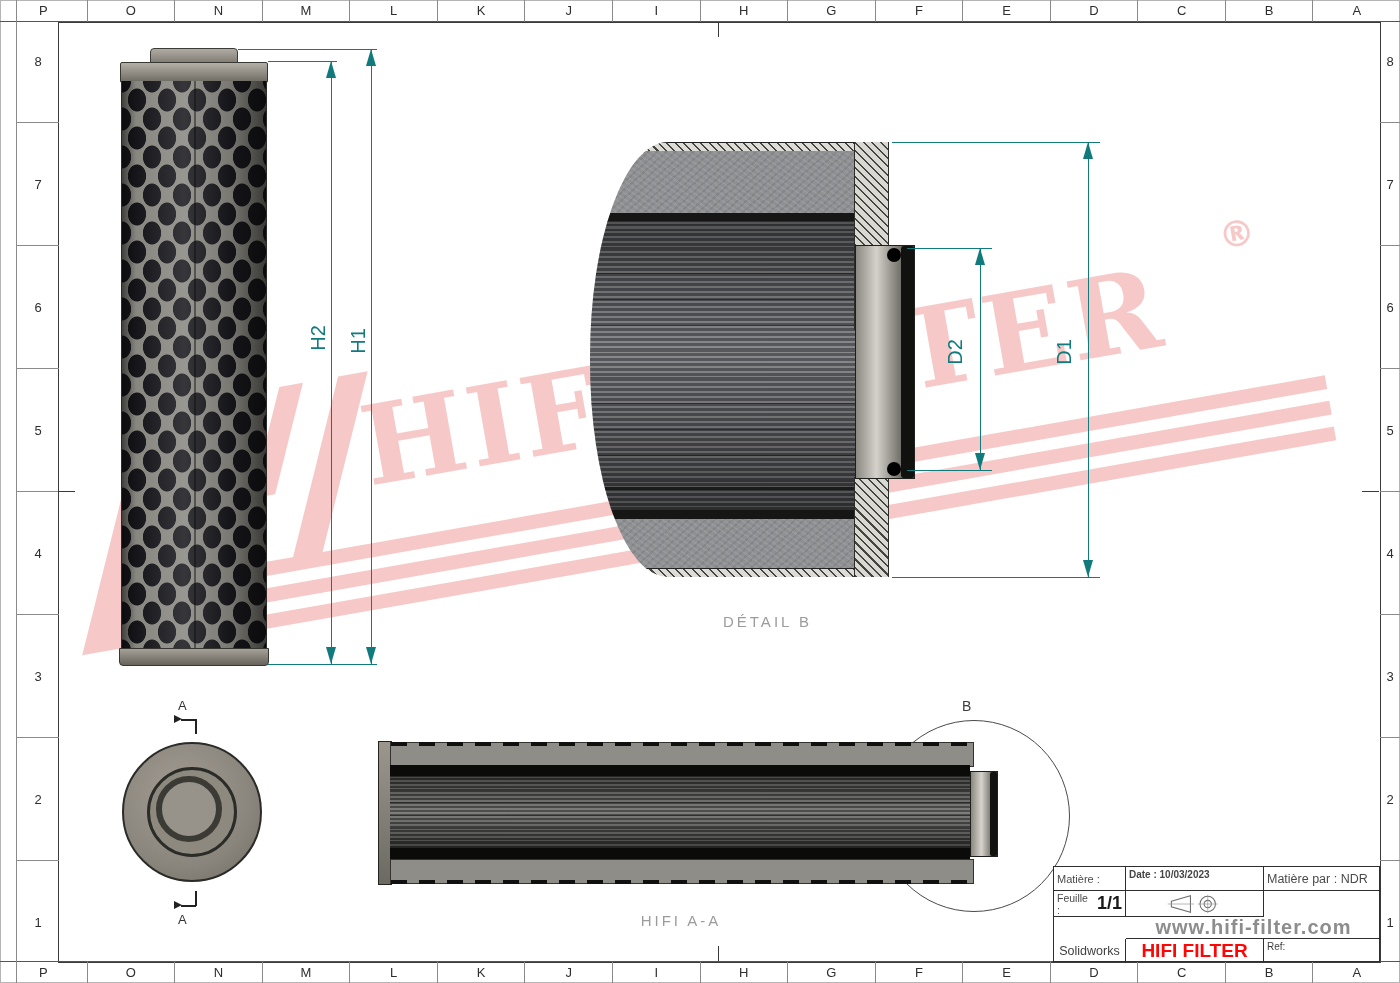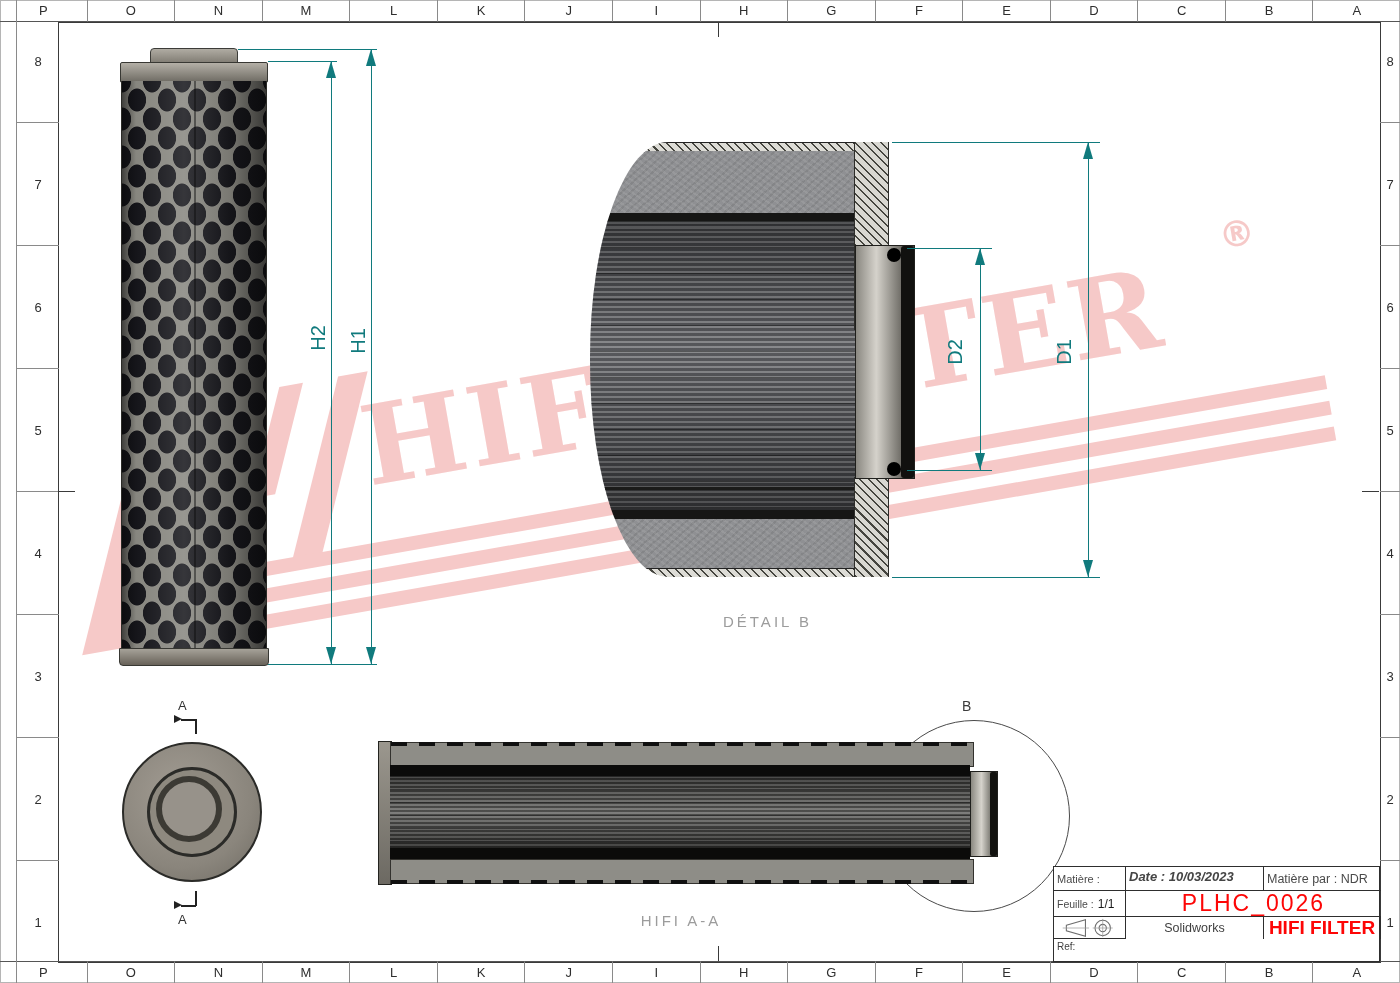--- a/index.html
+++ b/index.html
@@ -139,24 +139,24 @@
   .dv-oring.t{top:2px;} .dv-oring.b{bottom:2px;}
 
   
   .tblock{position:absolute;left:1053px;top:866px;width:327px;height:96px;background:#fff;z-index:12;
           border:1.3px solid #2e2e2e;display:grid;grid-template-columns:72px 138px 117px;
           grid-template-rows:24px 26px 22px 24px;box-sizing:border-box;}
   .tb{border-right:1px solid #2e2e2e;border-bottom:1px solid #2e2e2e;overflow:hidden;
       display:flex;align-items:center;box-sizing:border-box;padding:0 3px;}
   .tb.noR{border-right:none;} .tb.noB{border-bottom:none;}
   .tb-matiere{font-size:11px;color:#4a4a4a;}
-  .tb-date{font-size:13px;font-weight:bold;color:#454545;align-items:flex-start;padding-top:2px;font-style:italic;}
+  .tb-date{font-size:10px;font-weight:bold;color:#454545;align-items:flex-start;padding-top:2px;}
   .tb-dessine{font-size:12.5px;color:#4a4a4a;}
   .tb-feuille{font-size:10.5px;color:#4a4a4a;gap:4px;}
-  .tb-feuille b{font-size:12px;color:#1a1a1a;font-weight:normal;}
+  .tb-feuille b{font-size:18px;color:#1a1a1a;font-weight:bold;}
   .tb-part{grid-column:2/4;justify-content:center;font-size:23px;color:var(--red);letter-spacing:2px;}
   .tb-www{grid-column:2/4;justify-content:center;font-size:20px;font-weight:bold;color:#8d8d8d;letter-spacing:1px;}
   .tb-solid{font-size:12.5px;color:#3f3f3f;justify-content:center;}
   .tb-brand{justify-content:center;font-size:19px;font-weight:bold;color:var(--red);}
   .tb-ref{font-size:10px;color:#3f3f3f;align-items:flex-start;padding-top:2px;}
   .tb-sym{justify-content:center;}
 </style>
 </head>
 <body>
 
@@ -313,31 +313,31 @@
 
   <div class="tblock">
     <div class="tb tb-matiere">Matière :</div>
     <div class="tb tb-date">Date : 10/03/2023</div>
     <div class="tb tb-dessine noR">Matière par : NDR</div>
 
     <div class="tb tb-feuille">
       <span>Feuille :</span>
       <b>1/1</b>
     </div>
-    <div class="tb tb-part noR">PLHC_0026</div>
 
     <div class="tb tb-sym">
       <svg width="58" height="20" viewBox="0 0 60 22">
         <polygon points="4,8 25,2 25,20 4,14" fill="none" stroke="#6e6e6e" stroke-width="1.2"></polygon>
         <line x1="0" y1="11" x2="29" y2="11" stroke="#9a9a9a" stroke-width="0.8"></line>
         <circle cx="44" cy="11" r="8.5" fill="none" stroke="#6e6e6e" stroke-width="1.2"></circle>
         <circle cx="44" cy="11" r="4" fill="none" stroke="#6e6e6e" stroke-width="1.2"></circle>
         <line x1="33" y1="11" x2="55" y2="11" stroke="#9a9a9a" stroke-width="0.8"></line>
         <line x1="44" y1="1" x2="44" y2="21" stroke="#9a9a9a" stroke-width="0.8"></line>
       </svg>
     </div>
+    <div class="tb tb-www noR">www.hifi-filter.com</div>
 
     <div class="tb tb-solid noB">Solidworks</div>
     <div class="tb tb-brand noB">HIFI FILTER</div>
     <div class="tb tb-ref noR noB">Ref:</div>
   </div>
 
 </div>
 
 </body></html>

